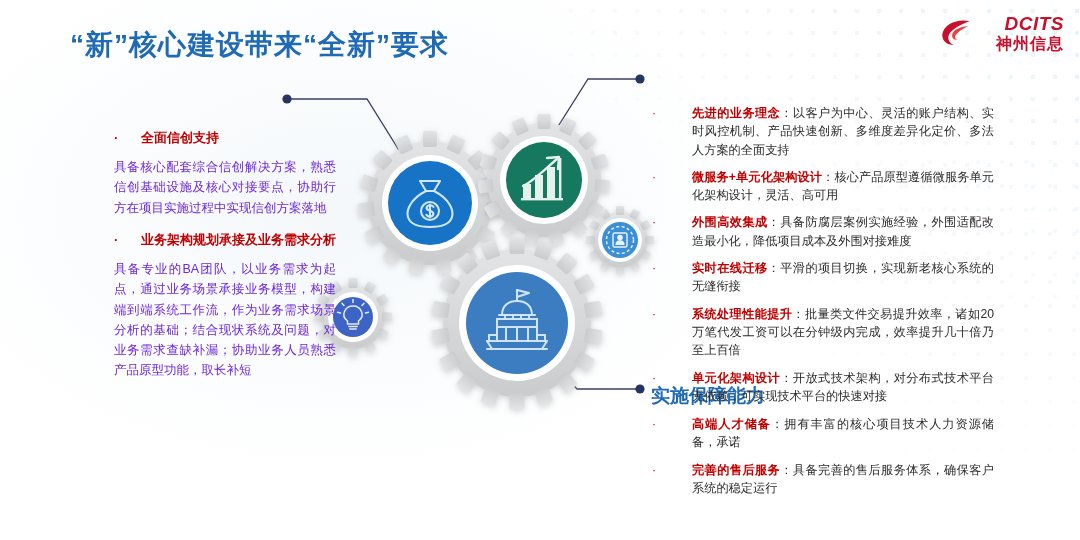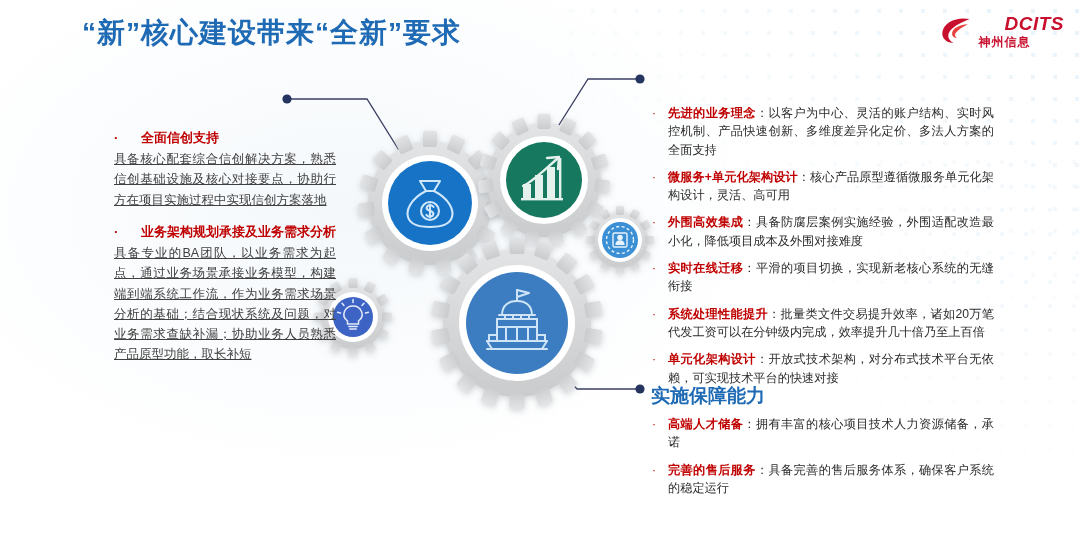--- a/index.html
+++ b/index.html
@@ -47,27 +47,26 @@
     left: 0; top: 0;
     width: 760px; height: 470px;
     background: radial-gradient(ellipse at 45% 45%, #f4f8fb 0%, #ffffff 72%);
     pointer-events: none;
   }
 
   
   .title {
     position: absolute;
     left: 70px;
-    top: 14px;
+    top: 26px;
     font-size: 28px;
     font-weight: bold;
     color: #1f6ab4;
     letter-spacing: 1px;
     white-space: nowrap;
-    margin-left: 12px;
   }
 
   
   .logo {
     position: absolute;
     right: 16px;
     top: 14px;
     display: flex;
     align-items: center;
     gap: 6px;
@@ -76,25 +75,26 @@
   .logo-text { display: flex; flex-direction: column; line-height: 1; }
   .logo-en {
     font-size: 19px;
     font-weight: bold;
     font-style: italic;
     color: #c8102e;
     letter-spacing: .5px;
     margin-left: 26px;
   }
   .logo-cn {
-    font-size: 12px;
+    font-size: 16px;
     font-weight: bold;
     color: #c8102e;
     letter-spacing: 1px;
     margin-top: 3px;
+    text-align: right;
   }
 
   
   .connectors {
     position: absolute;
     left: 0; top: 0;
     width: 1080px; height: 540px;
     pointer-events: none;
   }
 
@@ -139,24 +139,23 @@
     color: #c00000;
     font-size: 13px;
     line-height: 1.55;
     width: 14px;
     flex: 0 0 14px;
   }
   .lc-head .txt { flex: 1 1 auto; padding-left: 7px; margin-left: 6px; }
   .lc-body {
     font-size: 12.5px;
     line-height: 1.62;
-    color: #404040;
-    margin-top: 1px;
+    color: #6d28d9;
+    margin-top: 9px;
     text-align: justify;
-    text-decoration: underline;
   }
 
   
   .right-list {
     position: absolute;
     width: 346px;
   }
   .rl-top { left: 648px; top: 104px; }
   .rl-bot { left: 648px; top: 415px; }
   .rl-item {
@@ -172,20 +171,21 @@
     flex: 0 0 16px;
     text-align: left;
     padding-left: 4px;
   }
   .rl-item .body {
     flex: 1 1 auto;
     font-size: 12.2px;
     line-height: 1.5;
     color: #2b2b2b;
     text-align: justify;
+    margin-left: 24px;
   }
   .rl-item .body b {
     color: #c00000;
     font-weight: bold;
   }
 </style>
 </head>
 <body>
 
 <div id="slide">

